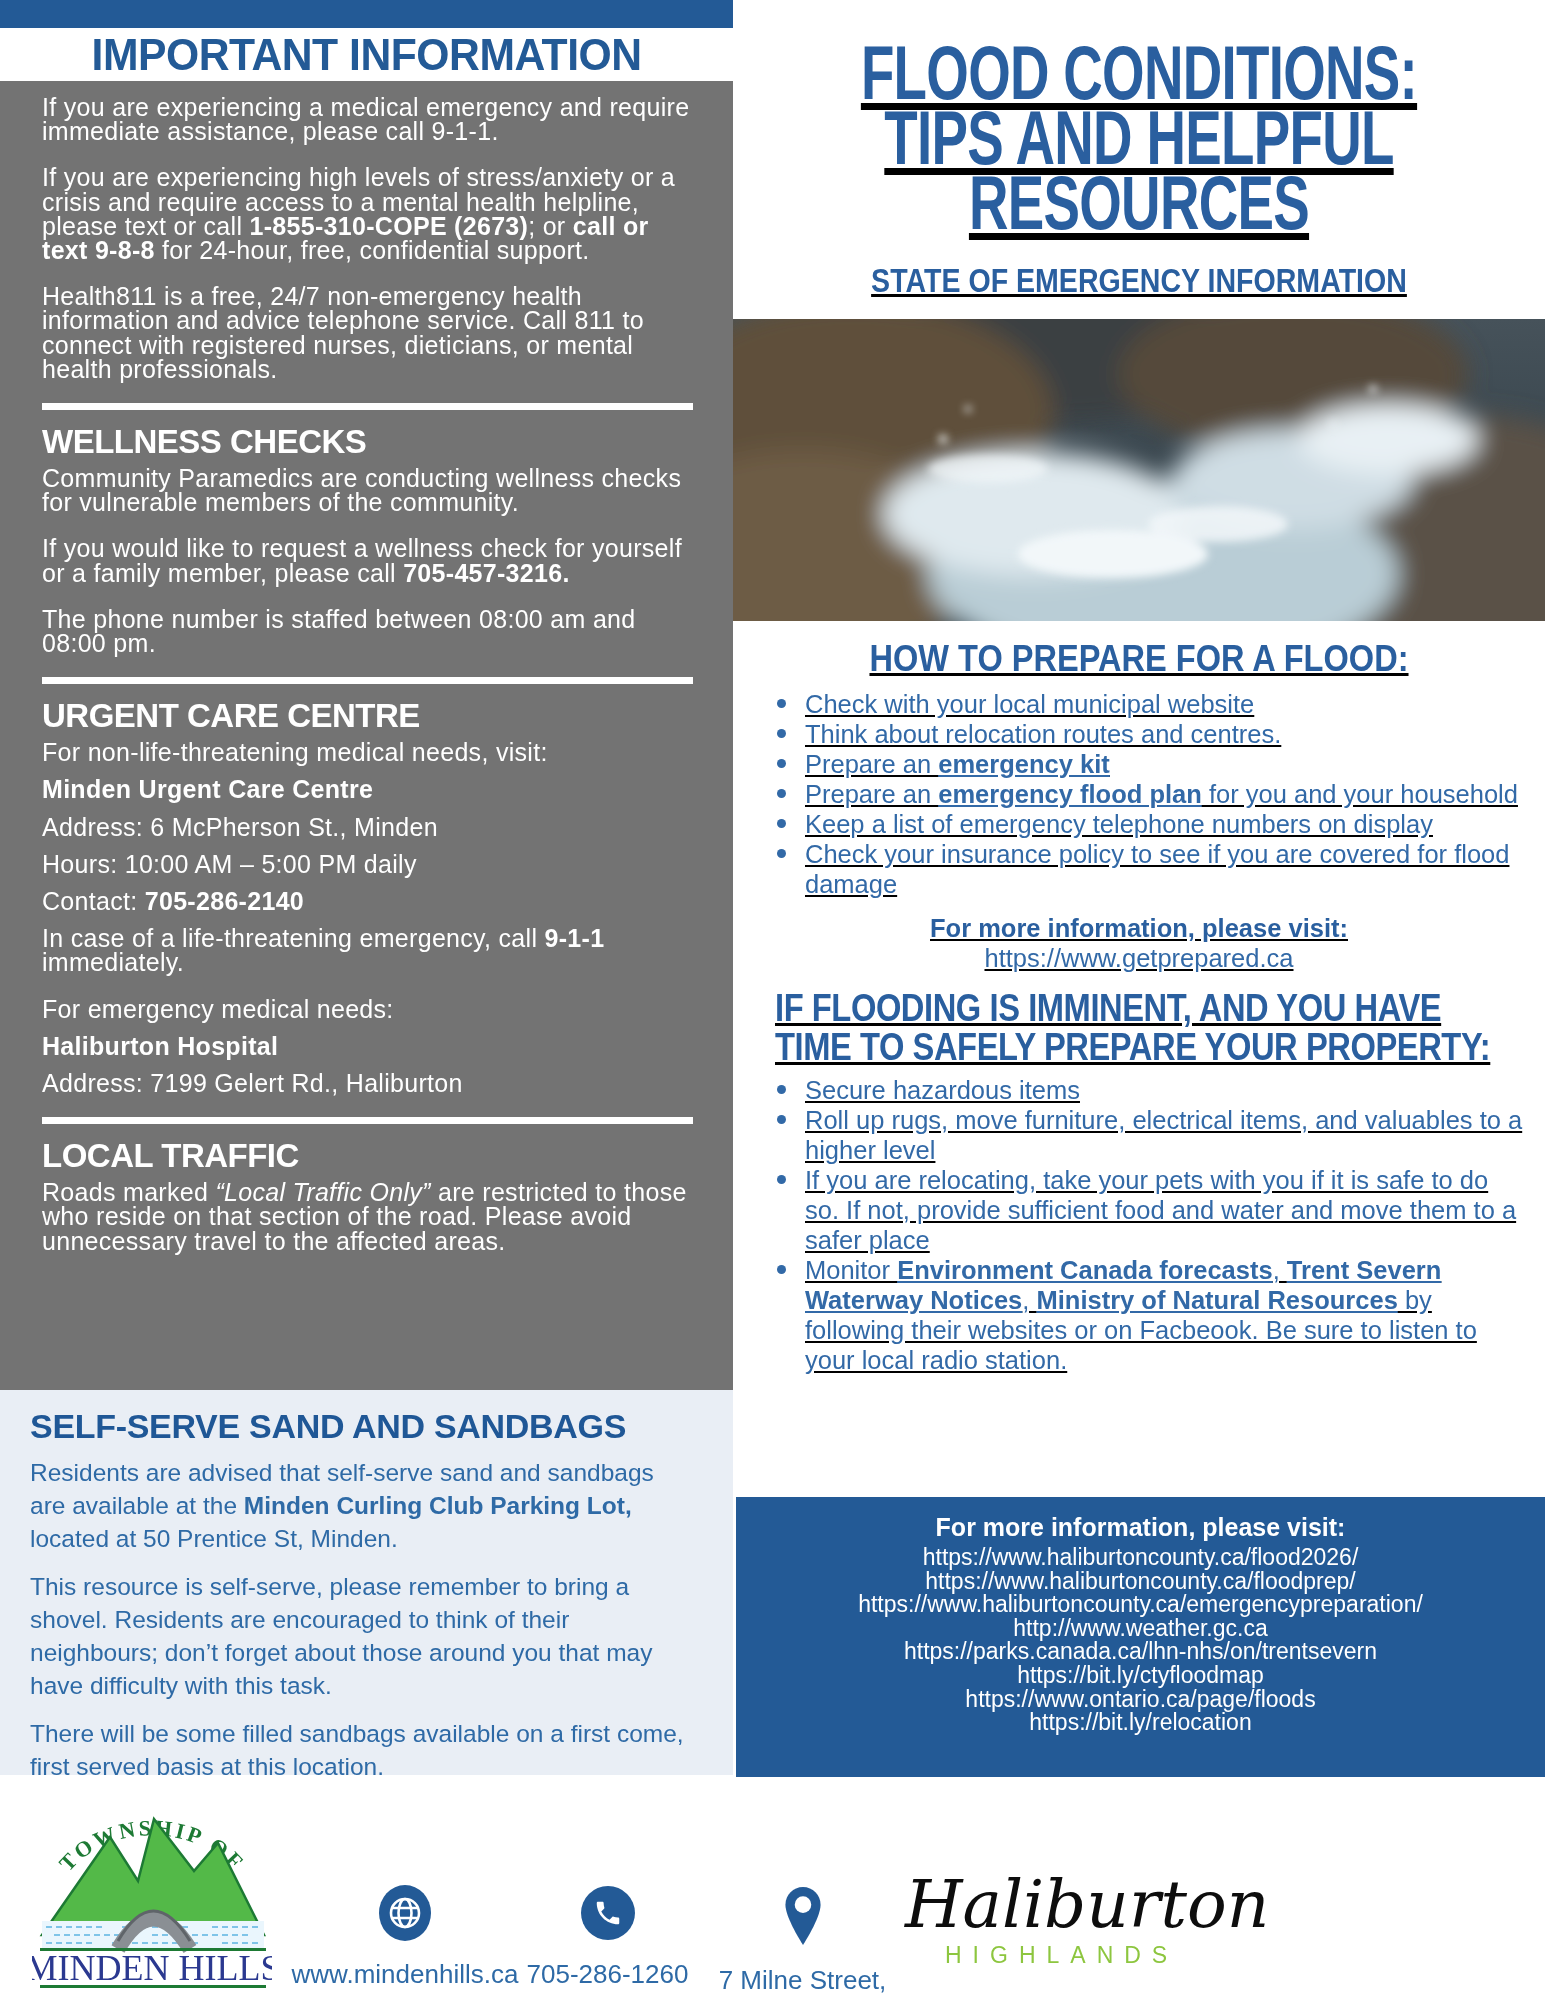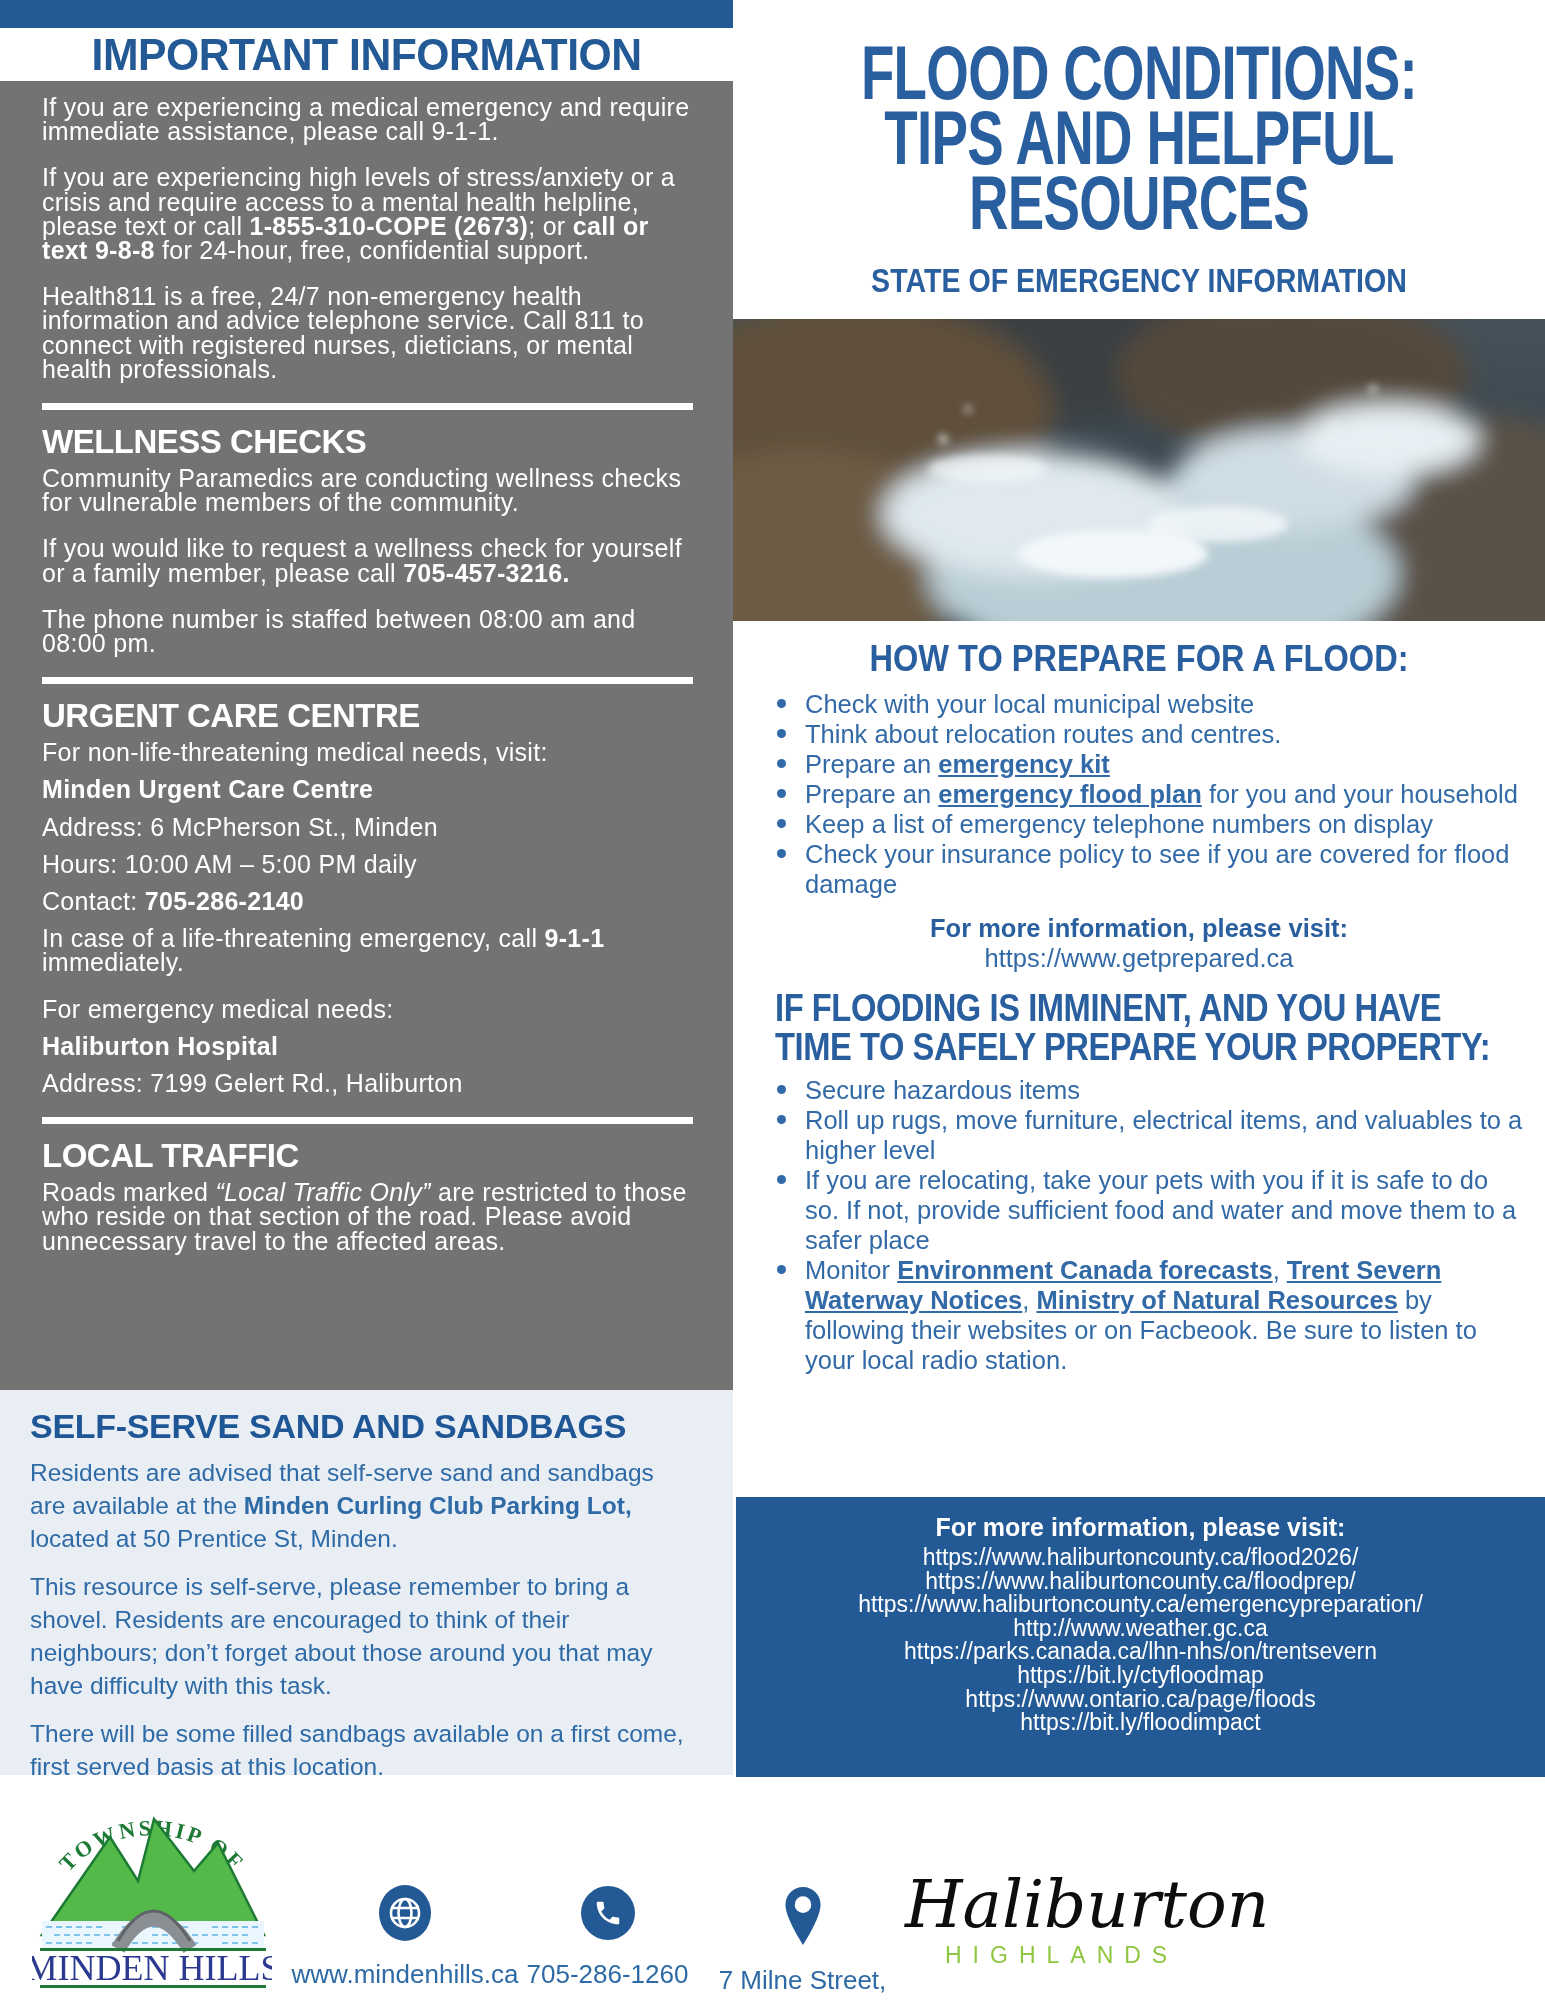--- a/index.html
+++ b/index.html
@@ -20,21 +20,21 @@
   .divider{height:7px;background:#fff;margin:0 2px 15px 0;}
   .light-panel{background:#e9eef5;height:385px;box-sizing:border-box;
                padding:18px 38px 0 30px;color:#2e6aa6;font-size:24.5px;line-height:33px;}
   .light-panel h2{margin:0 0 12px;font-size:34px;line-height:36px;color:#1f5796;letter-spacing:-.3px;}
   .light-panel p{margin:0 0 15px;}
   .b{font-weight:700;}
   .i{font-style:italic;}
   .lnk{font-weight:700;text-decoration:underline;}
 
   
-  .right-col{position:absolute;left:733px;top:0;width:812px;height:1777px;background:#fff;}
+  .right-col{position:absolute;left:733px;top:0;width:812px;height:1777px;background:#fff;text-decoration:underline;}
   .big-title{margin-top:40px;text-align:center;color:#2a5f9f;}
   .big-title .line{font-size:76px;font-weight:700;line-height:65px;white-space:nowrap;
                    transform:scaleX(.72);letter-spacing:-1px;}
   .subtitle{margin-top:26px;text-align:center;font-size:34px;font-weight:700;color:#2a5f9f;
             white-space:nowrap;transform:scaleX(.84);letter-spacing:0;}
   .photo{display:block;margin-top:19px;width:812px;height:302px;}
   .prep-heading{margin:18px 0 10px;text-align:center;font-size:37px;line-height:40px;font-weight:700;
                 color:#2a5f9f;white-space:nowrap;transform:scaleX(.88);}
   ul.blist{list-style:none;margin:0;padding:0 18px 0 72px;color:#3269a7;font-size:25.5px;line-height:30px;}
   ul.blist li{position:relative;margin:0;}
@@ -180,21 +180,21 @@
     <div class="links-box">
       <div class="label">For more information, please visit:</div>
       <div id="links-list">
           <div class="link">https://www.haliburtoncounty.ca/flood2026/</div>
           <div class="link">https://www.haliburtoncounty.ca/floodprep/</div>
           <div class="link">https://www.haliburtoncounty.ca/emergencypreparation/</div>
           <div class="link">http://www.weather.gc.ca</div>
           <div class="link">https://parks.canada.ca/lhn-nhs/on/trentsevern</div>
           <div class="link">https://bit.ly/ctyfloodmap</div>
           <div class="link">https://www.ontario.ca/page/floods</div>
-          <div class="link">https://bit.ly/floodimpact</div>
+          <div class="link">https://bit.ly/relocation</div>
         </div>
     </div>
   </div>
 
   <div class="footer">
 
     <svg class="township-logo" width="240" height="205" viewBox="0 0 240 205">
       <path id="arcp" d="M 32 95 A 98 80 0 0 1 208 95" fill="none"></path>
       <text font-family="Liberation Serif, serif" font-size="22" fill="#1d7a34" letter-spacing="3" font-weight="700">
         <textPath href="#arcp" startOffset="50%" text-anchor="middle">TOWNSHIP OF</textPath>

